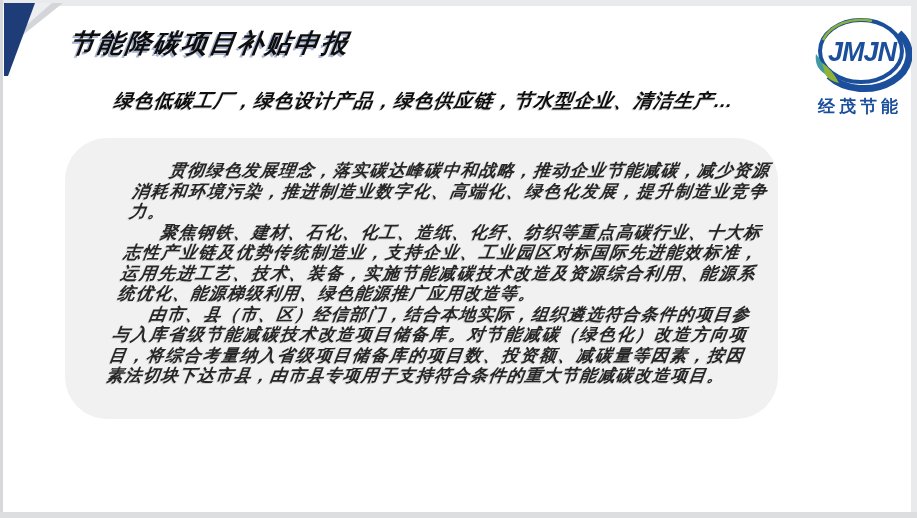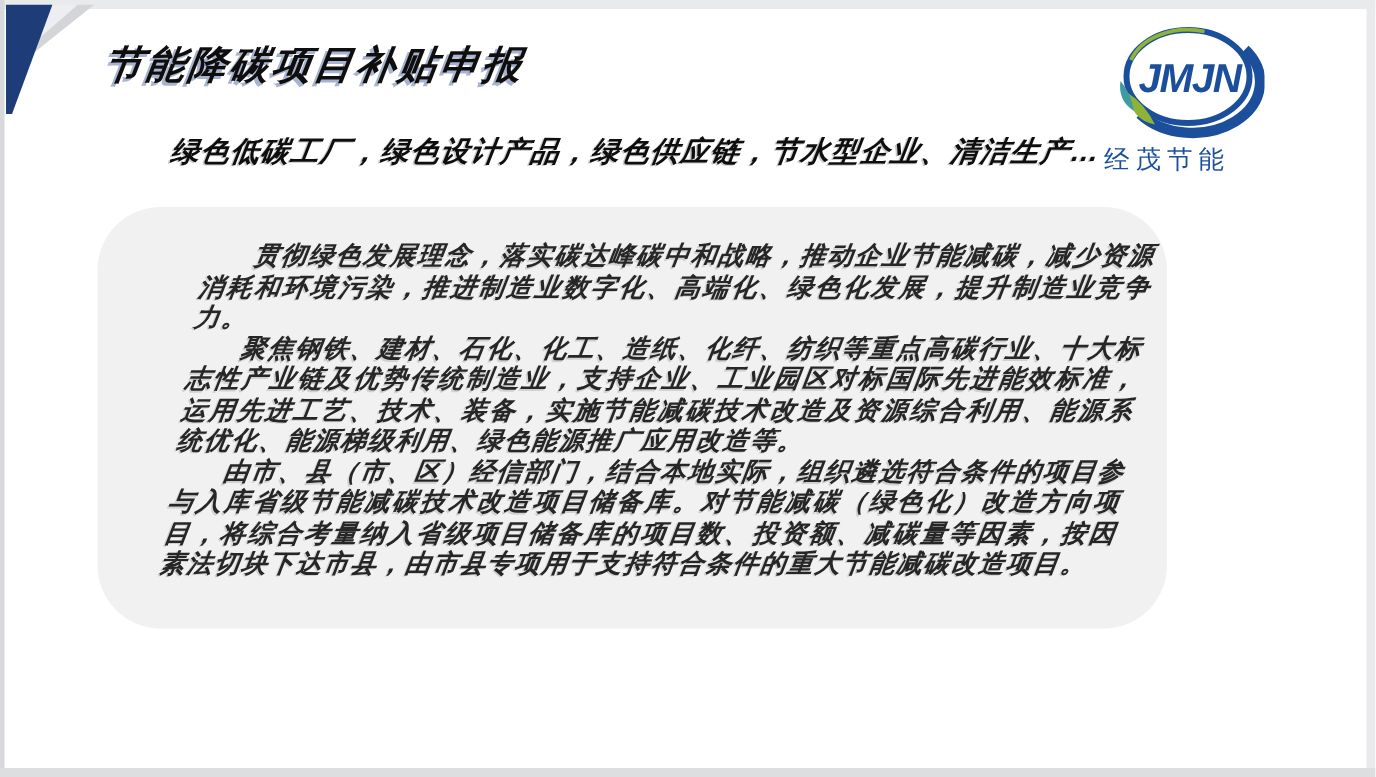--- a/index.html
+++ b/index.html
@@ -57,26 +57,27 @@
     text-indent: 2em;
     font-size: 17px; line-height: 20.5px;
     font-weight: 900; font-style: italic;
     letter-spacing: 1.2px;
     color: #262626;
     text-align: justify;
     text-shadow: -1px 1px 0 rgba(150,150,155,0.35);
   }
 
   .logo {
-    position: absolute; left: 736px; top: 12px; width: 110px;
+    position: absolute; left: 805px; top: 12px; width: 110px;
+    text-align: center;
   }
   .logo svg { display: block; margin: 0 auto; }
   .logo-company {
     margin-top: 1px;
-    font-size: 17px; font-weight: normal;
+    font-size: 17px; font-weight: bold;
     color: #1b4f9c; letter-spacing: 4px;
     white-space: nowrap;
   }
 </style>
 </head>
 <body>
 
 <div class="edge edge-top"></div>
 <div class="edge edge-left"></div>
 <div class="edge edge-right"></div>

